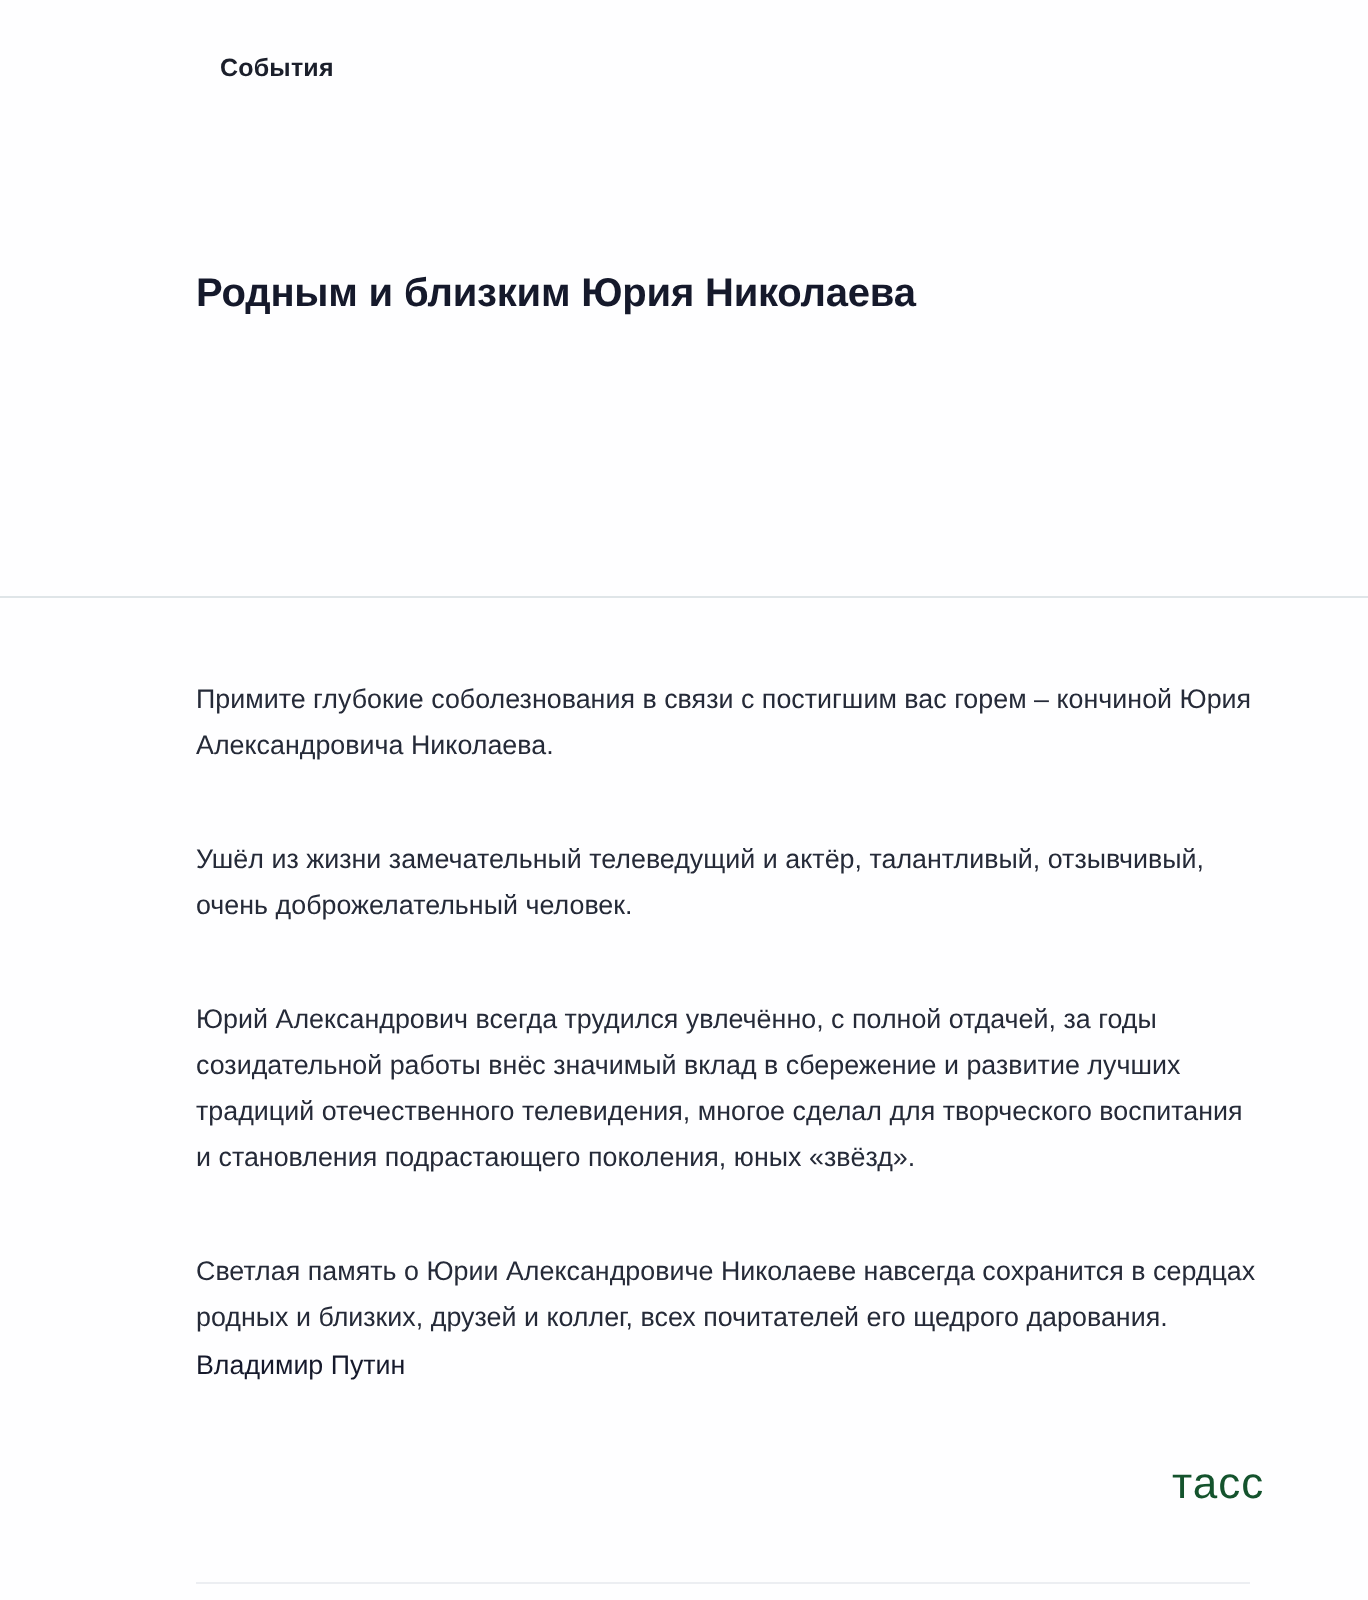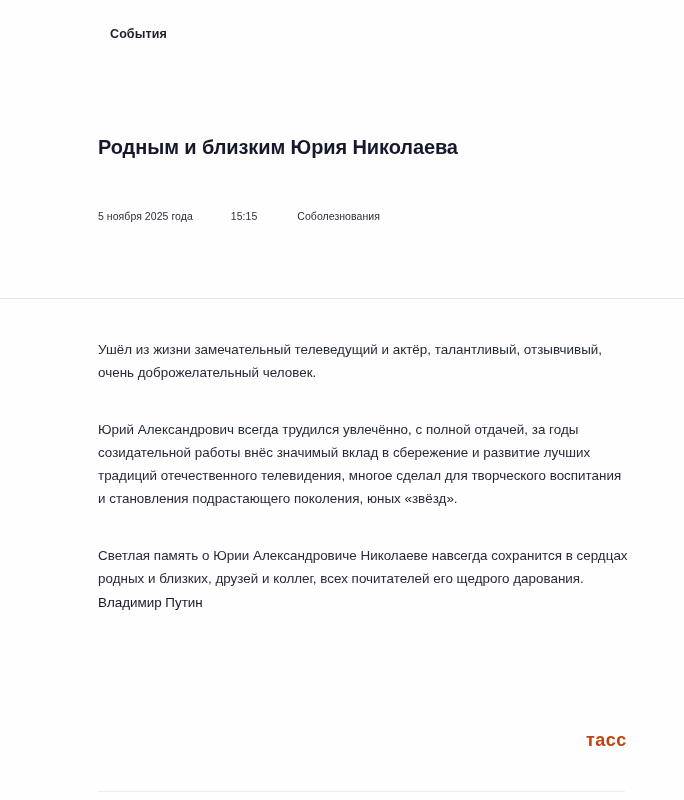--- a/index.html
+++ b/index.html
@@ -101,24 +101,24 @@
     font-weight: normal;
     line-height: 1.7;
     color: #15192b;
   }
 
   
   .watermark {
     position: absolute;
     left: 586px;
     top: 731px;
-    font-size: 18px;
-    font-weight: bold;
+    font-size: 22px;
+    font-weight: normal;
     letter-spacing: 0.5px;
-    color: #c2410c;
+    color: #14532d;
     line-height: 1;
     user-select: none;
     font-family: "Liberation Sans", sans-serif;
   }
 
   
   .divider-bottom {
     position: absolute;
     left: 98px;
     top: 783px;
@@ -130,29 +130,25 @@
 </style>
 </head>
 <body>
 
 <div class="page">
 
   <div class="kicker">События</div>
 
   <h1 class="article-title">Родным и близким Юрия Николаева</h1>
 
-  <div class="meta-row">
-    <span class="meta-date">5 ноября 2025 года</span>
-    <span class="meta-time">15:15</span>
-    <span class="meta-category">Соболезнования</span>
-  </div>
 
   <hr class="divider-main">
 
   <div class="body-content">
+    <p>Примите глубокие соболезнования в связи с постигшим вас горем – кончиной Юрия Александровича Николаева.</p>
     <p>Ушёл из жизни замечательный телеведущий и актёр, талантливый, отзывчивый, очень доброжелательный человек.</p>
     <p>Юрий Александрович всегда трудился увлечённо, с полной отдачей, за годы созидательной работы внёс значимый вклад в сбережение и развитие лучших традиций отечественного телевидения, многое сделал для творческого воспитания и становления подрастающего поколения, юных «звёзд».</p>
     <p>Светлая память о Юрии Александровиче Николаеве навсегда сохранится в сердцах родных и близких, друзей и коллег, всех почитателей его щедрого дарования.</p>
     <div class="signature">Владимир Путин</div>
   </div>
 
   <div class="watermark">тасс</div>
 
   <hr class="divider-bottom">
 

